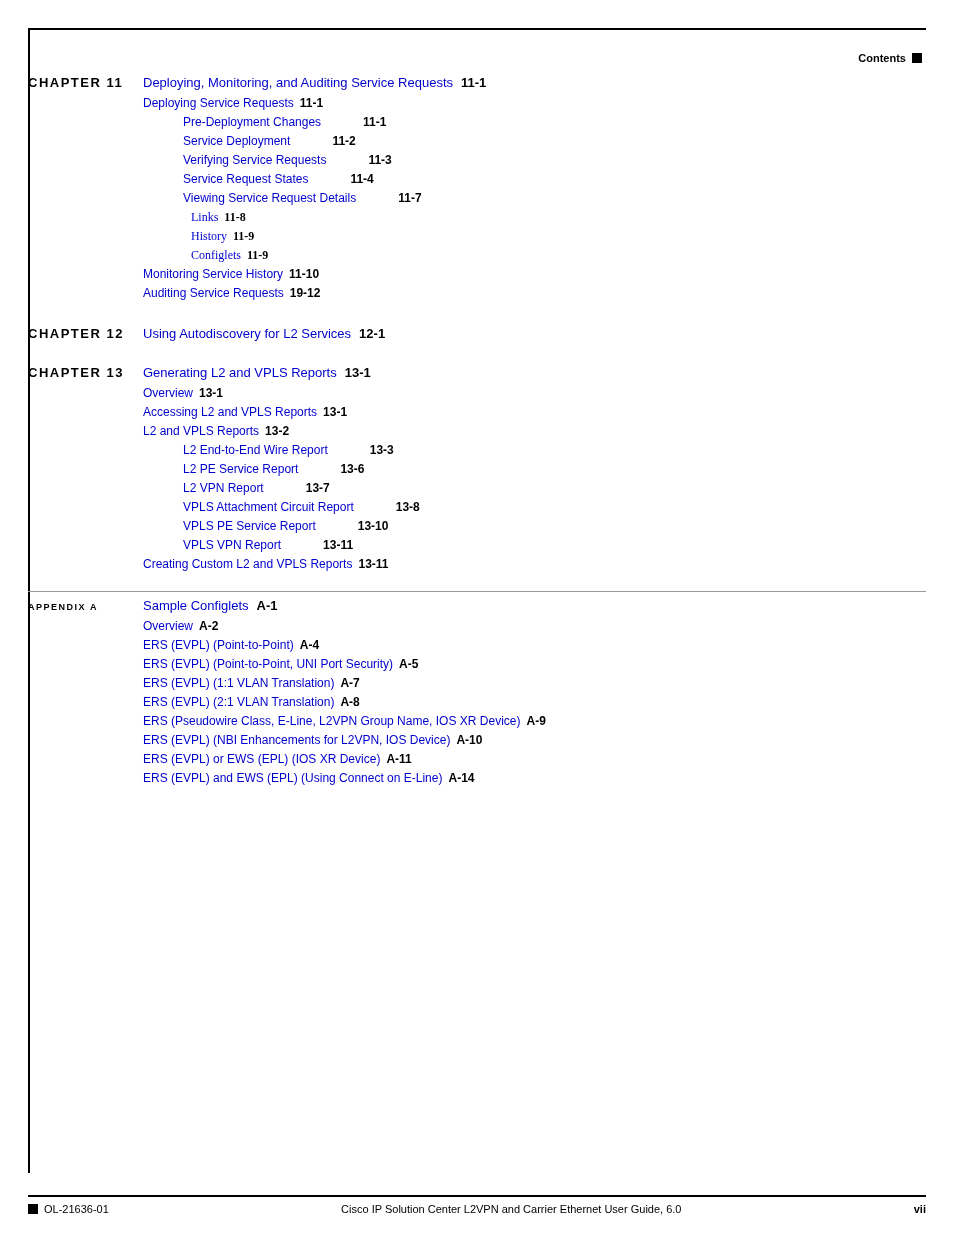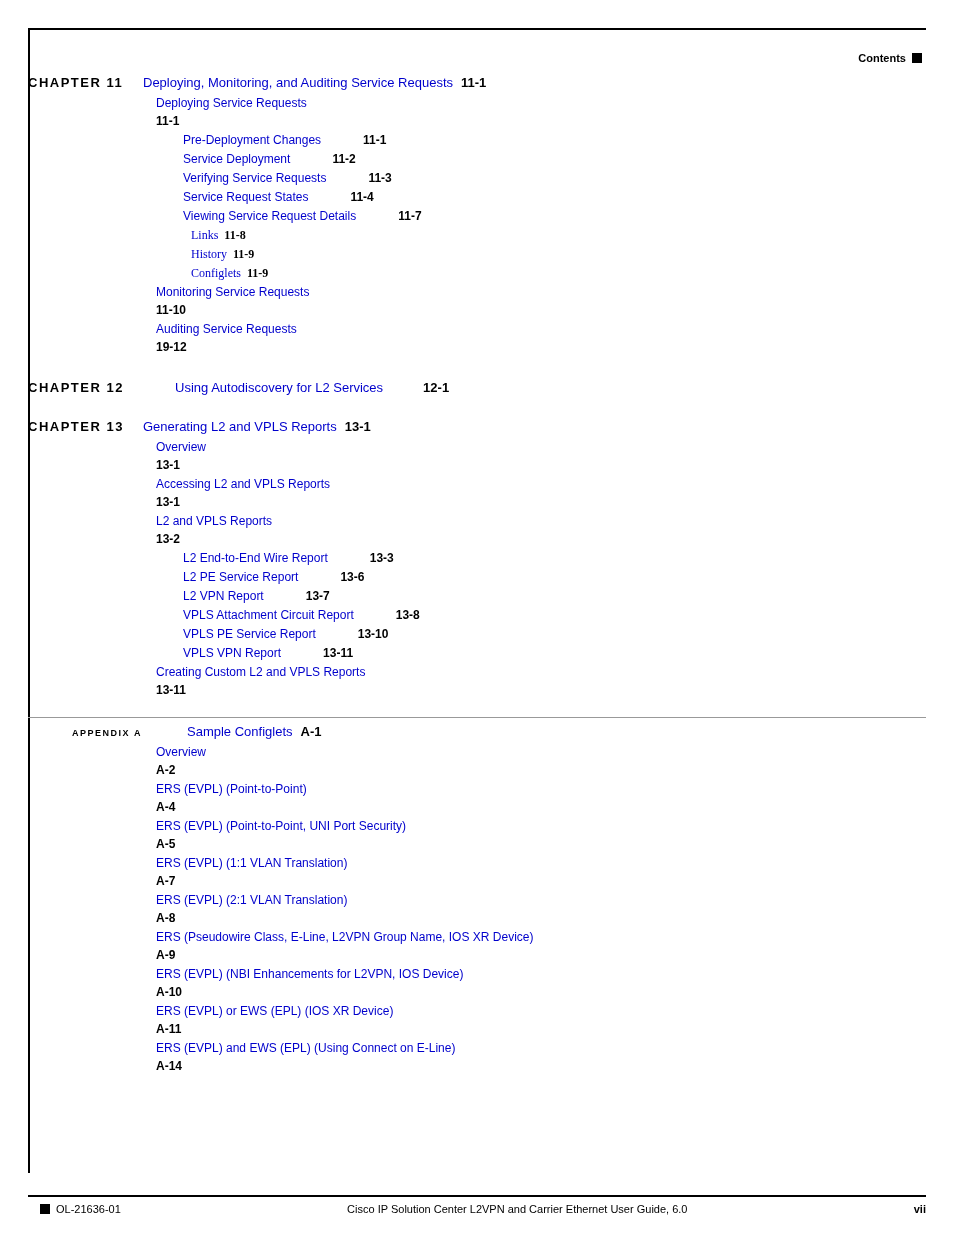--- a/index.html
+++ b/index.html
@@ -120,21 +120,21 @@
     }
 
     .toc-pagenum {
       color: #000;
       font-size: 12px;
       font-weight: bold;
       margin-left: 6px;
     }
 
     
-    .indent-1 { margin-left: 7px; flex-direction: column; }
+    .indent-1 { margin-left: 0px; }
     .indent-2 { margin-left: 40px; gap: 36px; }
     .indent-3 { margin-left: 48px; font-family: Liberation Serif, serif; }
 
     
     .appendix-label {
       font-size: 9px;
       font-weight: bold;
       letter-spacing: 1.5px;
       text-transform: uppercase;
       color: #000;
@@ -153,21 +153,20 @@
       border-top: 2px solid #000;
       padding-top: 6px;
     }
 
     .footer-left {
       font-size: 11px;
       color: #000;
       display: flex;
       align-items: center;
       gap: 6px;
-      margin-left: 12px;
     }
 
     .footer-left-square {
       width: 10px;
       height: 10px;
       background: #000;
       display: inline-block;
     }
 
     .footer-right {
@@ -242,30 +241,30 @@
       </div>
       <div class="toc-entry indent-3">
         <a class="toc-link" href="#">History</a>
         <span class="toc-pagenum">11-9</span>
       </div>
       <div class="toc-entry indent-3">
         <a class="toc-link" href="#">Configlets</a>
         <span class="toc-pagenum">11-9</span>
       </div>
       <div class="toc-entry indent-1">
-        <a class="toc-link" href="#">Monitoring Service Requests</a>
+        <a class="toc-link" href="#">Monitoring Service History</a>
         <span class="toc-pagenum">11-10</span>
       </div>
       <div class="toc-entry indent-1">
         <a class="toc-link" href="#">Auditing Service Requests</a>
         <span class="toc-pagenum">19-12</span>
       </div>
     </div>
 
-    <div class="chapter-row" style="margin-top:22px;gap:32px;">
+    <div class="chapter-row" style="margin-top:22px;">
       <span class="chapter-label">CHAPTER <strong>12</strong></span>
       <a class="chapter-title" href="#">Using Autodiscovery for L2 Services</a>
       <span class="chapter-num">12-1</span>
     </div>
 
     <div class="chapter-row" style="margin-top:22px;">
       <span class="chapter-label">CHAPTER <strong>13</strong></span>
       <a class="chapter-title" href="#">Generating L2 and VPLS Reports</a>
       <span class="chapter-num">13-1</span>
     </div>
@@ -308,21 +307,21 @@
         <span class="toc-pagenum">13-11</span>
       </div>
       <div class="toc-entry indent-1">
         <a class="toc-link" href="#">Creating Custom L2 and VPLS Reports</a>
         <span class="toc-pagenum">13-11</span>
       </div>
     </div>
 
     <hr class="separator-line" style="margin-top:18px; margin-bottom:4px;">
 
-    <div class="chapter-row" style="margin-top:6px;margin-left:44px;">
+    <div class="chapter-row" style="margin-top:6px;">
       <span class="appendix-label">APPENDIX <strong>A</strong></span>
       <a class="chapter-title" href="#">Sample Configlets</a>
       <span class="chapter-num">A-1</span>
     </div>
 
     <div class="toc-entries">
       <div class="toc-entry indent-1">
         <a class="toc-link" href="#">Overview</a>
         <span class="toc-pagenum">A-2</span>
       </div>

